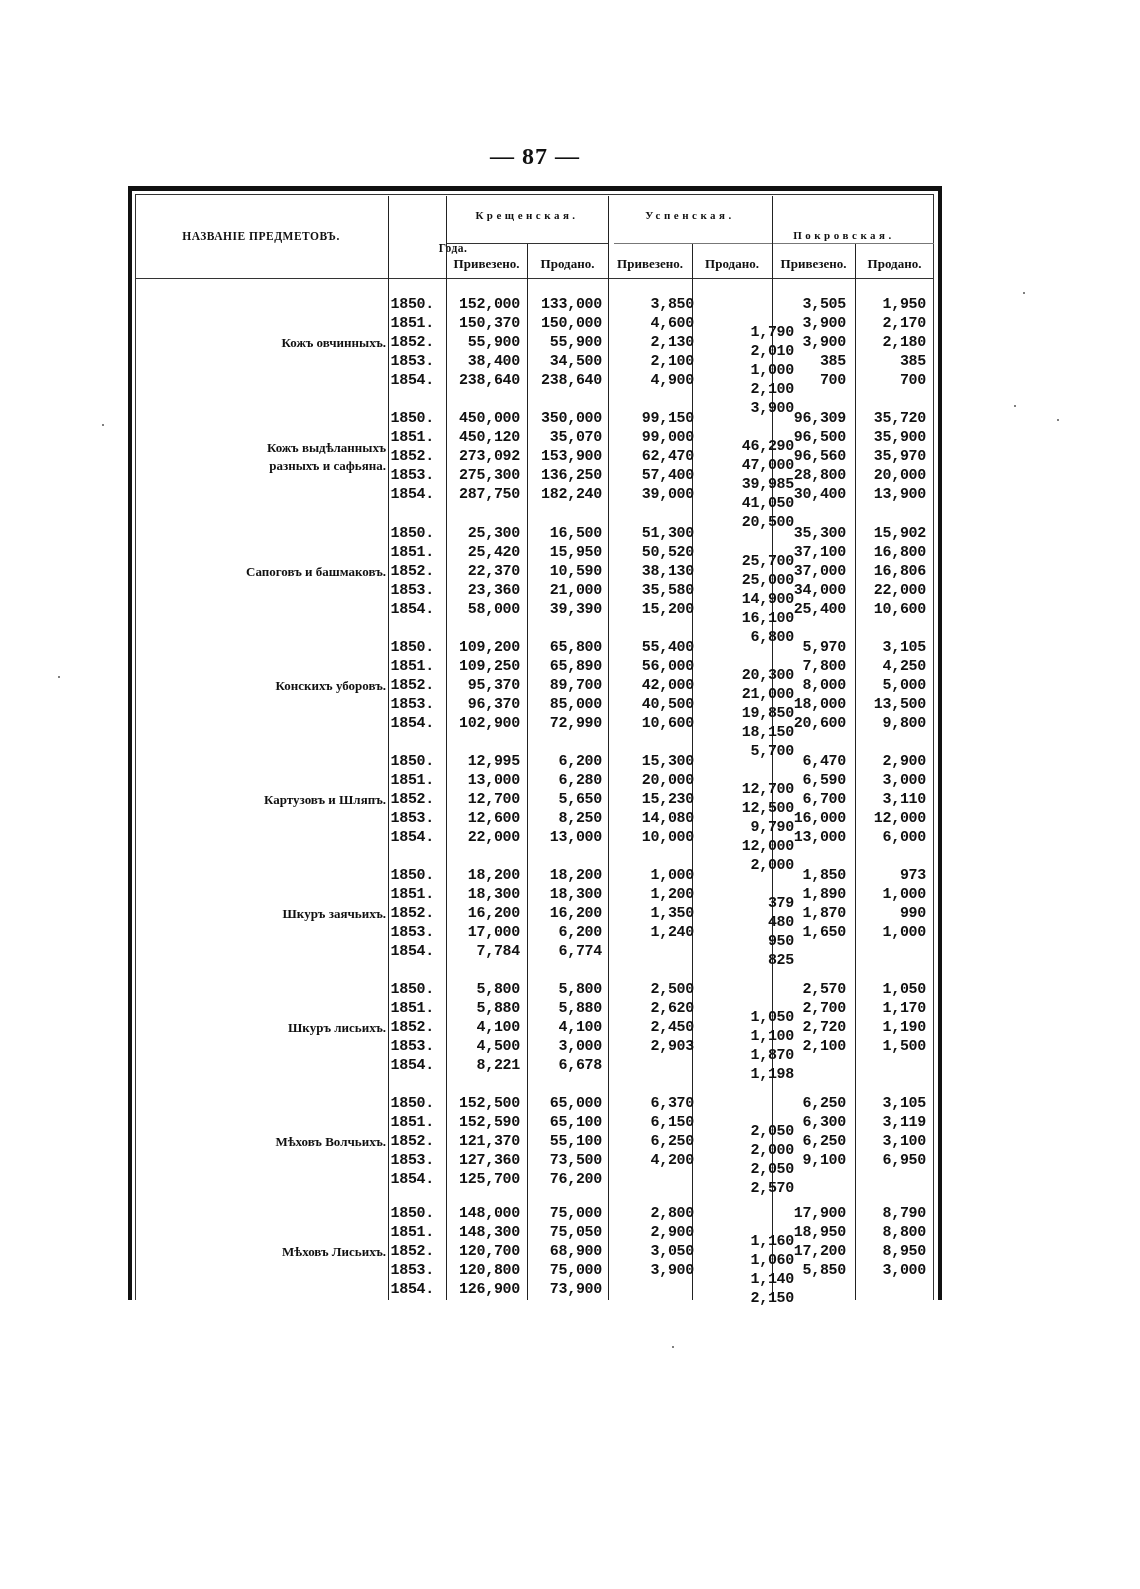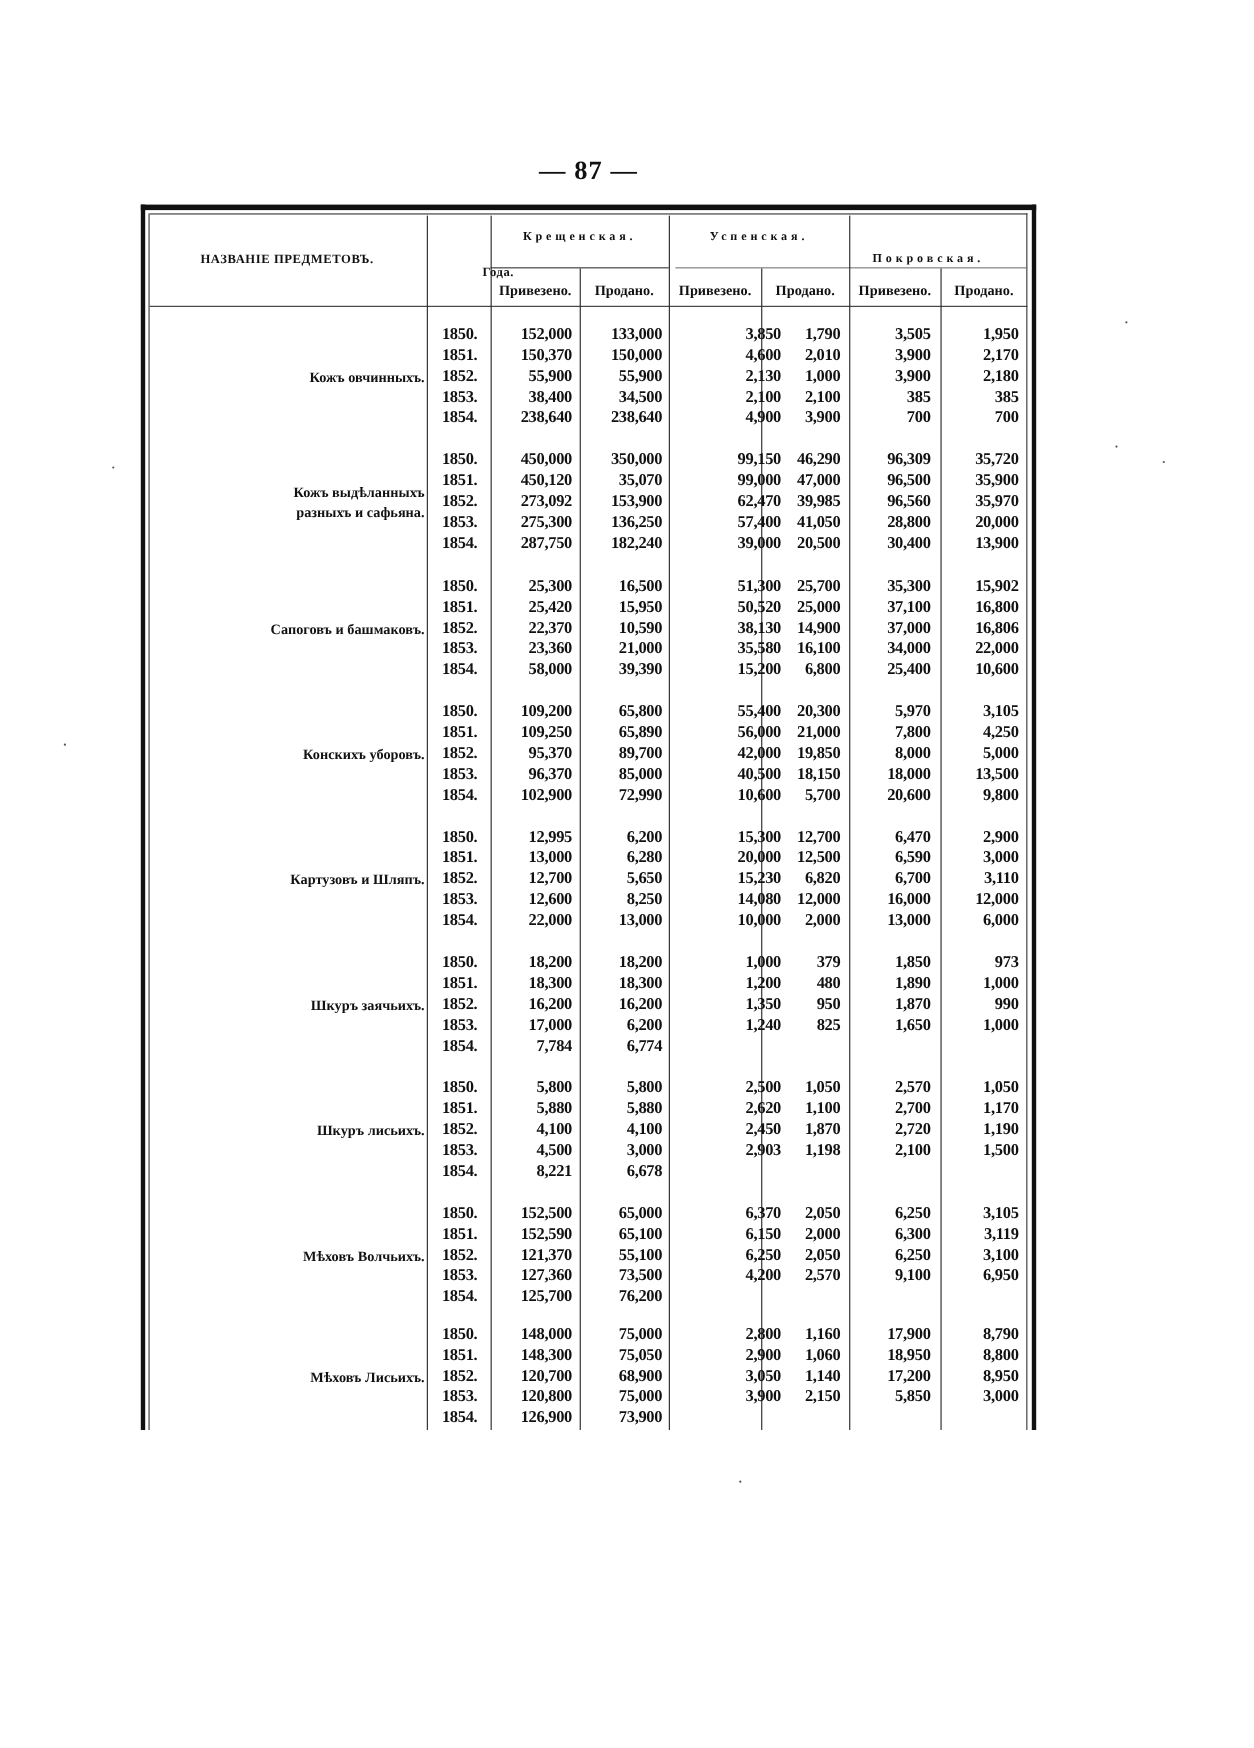--- a/index.html
+++ b/index.html
@@ -17,28 +17,28 @@
   .vline { position:absolute; width:1px; background:#222; }
   .hline { position:absolute; height:1px; background:#333; }
   .hdr { position:absolute; font-weight:bold; text-align:center; white-space:nowrap; }
   .hdr-main { font-size:11.5px; letter-spacing:0.5px; }
   .hdr-fair { font-size:11px; letter-spacing:3.5px; }
   .hdr-sub { font-size:13px; }
   .group { position:absolute; left:0; width:814px; }
   .item-name { position:absolute; left:8px; width:250px; text-align:right; font-weight:bold;
                font-size:13px; line-height:18px; white-space:nowrap; }
   .row { position:absolute; left:0; width:814px; height:19px; font-weight:bold;
-         font-size:15px; font-family:Liberation Serif, serif;
+         font-size:15px; font-family:Liberation Mono, monospace;
          transform-origin:left; }
   .cell { position:absolute; top:0; text-align:right; white-space:nowrap; letter-spacing:-0.3px; }
   .c-year { left:262px; width:44px; }
   .c0 { left:318px; width:74px; }
   .c1 { left:400px; width:74px; }
-  .c2 { left:508px; width:74px; }
-  .c3 { left:562px; width:74px; }
+  .c2 { left:482px; width:74px;padding-left:10px; }
+  .c3 { left:592px; width:74px;margin-top:28px; }
   .c4 { left:644px; width:74px; }
   .c5 { left:724px; width:74px; }
   .speck { position:absolute; width:2px; height:2px; background:#555; border-radius:1px; }
 </style>
 </head>
 <body>
 
 <div class="page-num">— 87 —</div>
 
 <div class="tbl">
@@ -297,21 +297,21 @@
           <div class="cell c2">20,000</div>
           <div class="cell c3">12,500</div>
           <div class="cell c4">6,590</div>
           <div class="cell c5">3,000</div>
         </div>
         <div class="row" style="top: 38.2px;">
           <div class="cell c-year">1852.</div>
           <div class="cell c0">12,700</div>
           <div class="cell c1">5,650</div>
           <div class="cell c2">15,230</div>
-          <div class="cell c3">6,820</div>
+          <div class="cell c3">9,790</div>
           <div class="cell c4">6,700</div>
           <div class="cell c5">3,110</div>
         </div>
         <div class="row" style="top: 57.3px;">
           <div class="cell c-year">1853.</div>
           <div class="cell c0">12,600</div>
           <div class="cell c1">8,250</div>
           <div class="cell c2">14,080</div>
           <div class="cell c3">12,000</div>
           <div class="cell c4">16,000</div>

